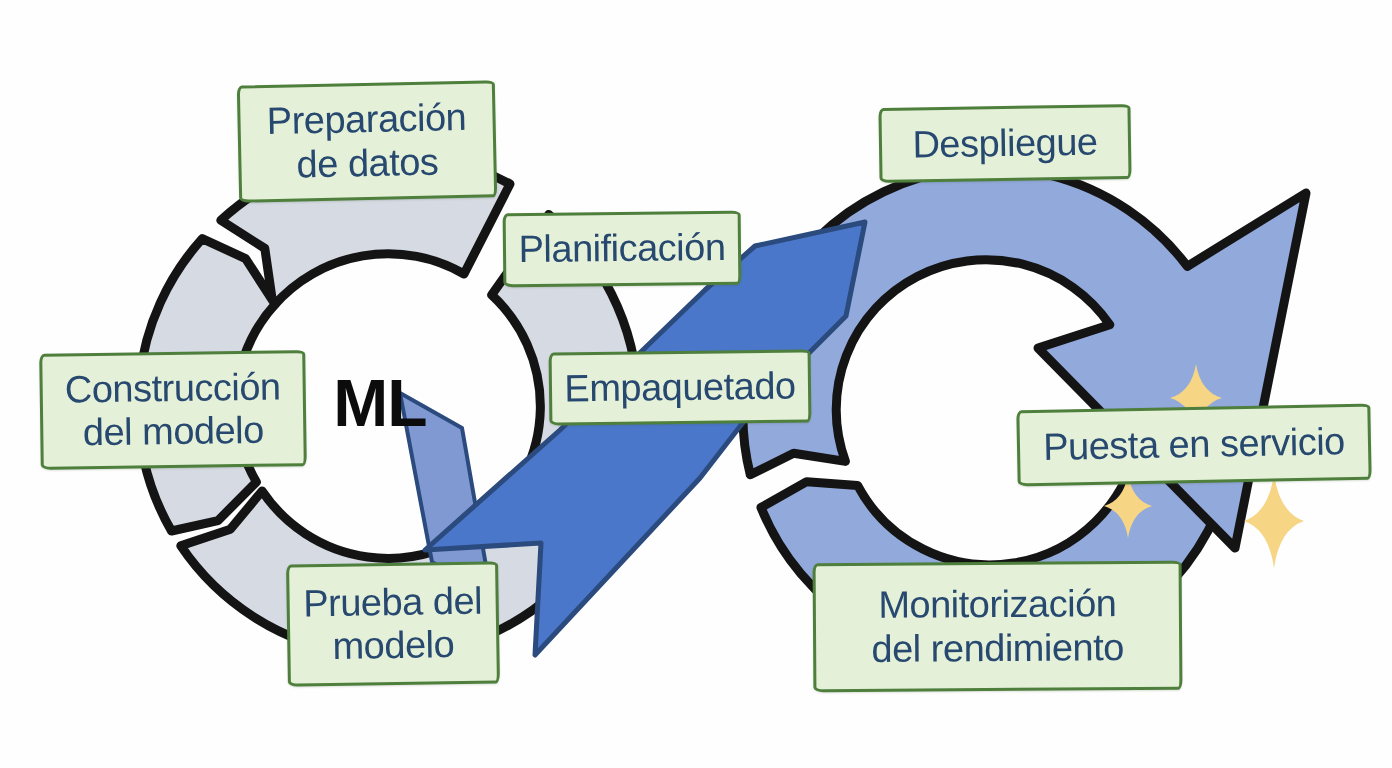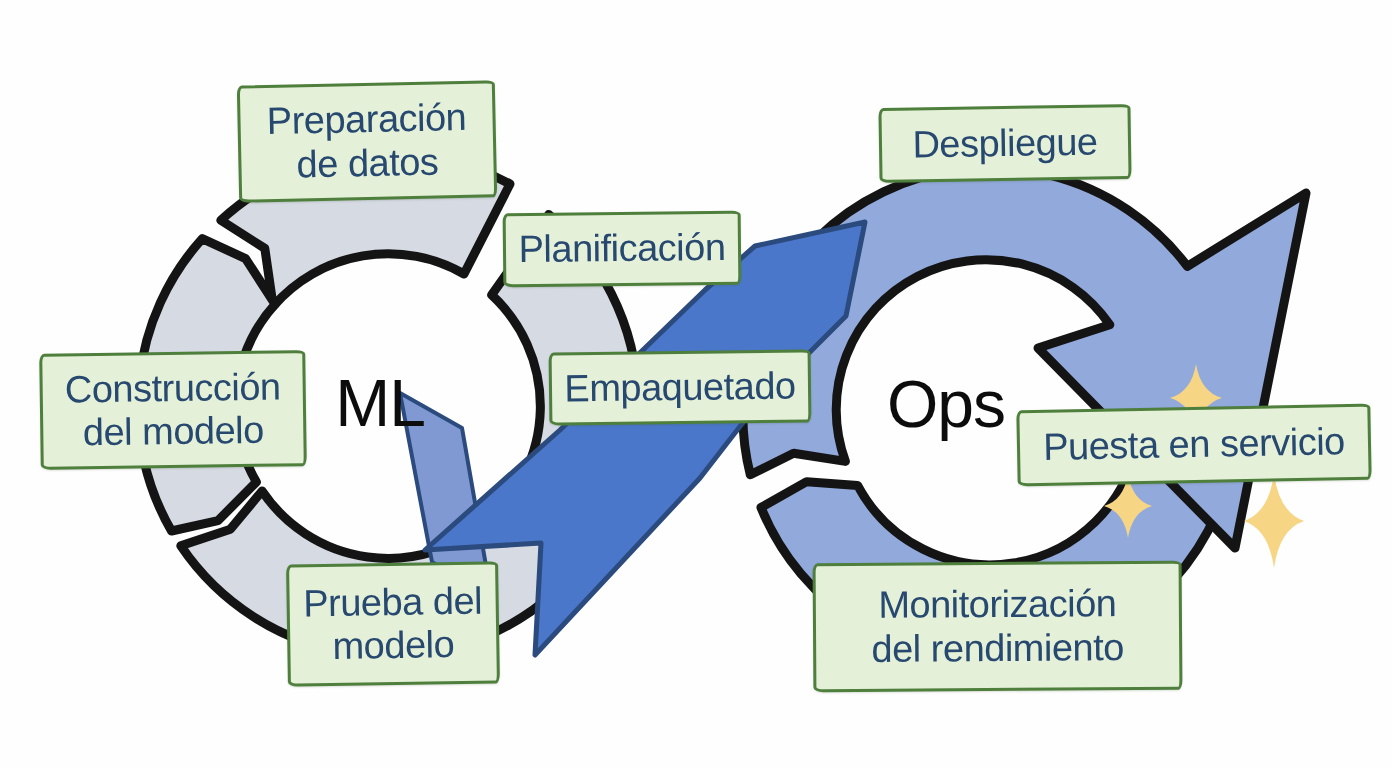--- a/index.html
+++ b/index.html
@@ -31,21 +31,21 @@
     line-height:1.14;
     letter-spacing:-0.5px;
     text-align:center;
     white-space:pre-line;
   }
   .loop-word{
     position:absolute;
     display:flex;align-items:center;justify-content:center;
     color:#0c0c0c;
     font-size:66px;
-    font-weight:400;
+    font-weight:700;
     letter-spacing:-1px;
   }
 </style>
 </head>
 <body>
 
 <div id="stage">
 
   <svg id="loops-svg" width="1392" height="768" viewBox="0 0 1392 768">
 
@@ -59,23 +59,20 @@
     <path class="fold" d="M400 393 L462 428 L492 600 L432 562 Z"></path>
     <path class="cross" d="M425 550 L560 430 L705 290 L755 246 L865 222 L846 316 L800 362 L745 420 L700 478 L535 655 L541 543 Z"></path>
 
     <path class="sparkle" d="M1196 364 Q1200.7 391.9 1222 398 Q1200.7 404.1 1196 432 Q1191.3 404.1 1170 398 Q1191.3 391.9 1196 364 Z"></path>
     <path class="sparkle" d="M1128 474 Q1132.3 500.2 1152 506 Q1132.3 511.8 1128 538 Q1123.7 511.8 1104 506 Q1123.7 500.2 1128 474 Z"></path>
     <path class="sparkle" d="M1274 474 Q1279.4 512.5 1304 521 Q1279.4 529.5 1274 568 Q1268.6 529.5 1244 521 Q1268.6 512.5 1274 474 Z"></path>
   </svg>
 
   <div class="loop-word" style="left:328px;top:360px;width:104px;height:86px;">
     <span>ML</span>
-  </div>
-  <div class="loop-word" style="left:874px;top:358px;width:144px;height:92px;">
-    <span>Ops</span>
   </div>
 
   <div class="stage-box" style="left:238px;top:83px;width:258px;height:117px;transform:rotate(-1.2deg);">
     <span class="stage-text">Preparación
 de datos</span>
   </div>
 
   <div class="stage-box" style="left:503px;top:212px;width:238px;height:74px;transform:rotate(-0.6deg);">
     <span class="stage-text">Planificación</span>
   </div>

